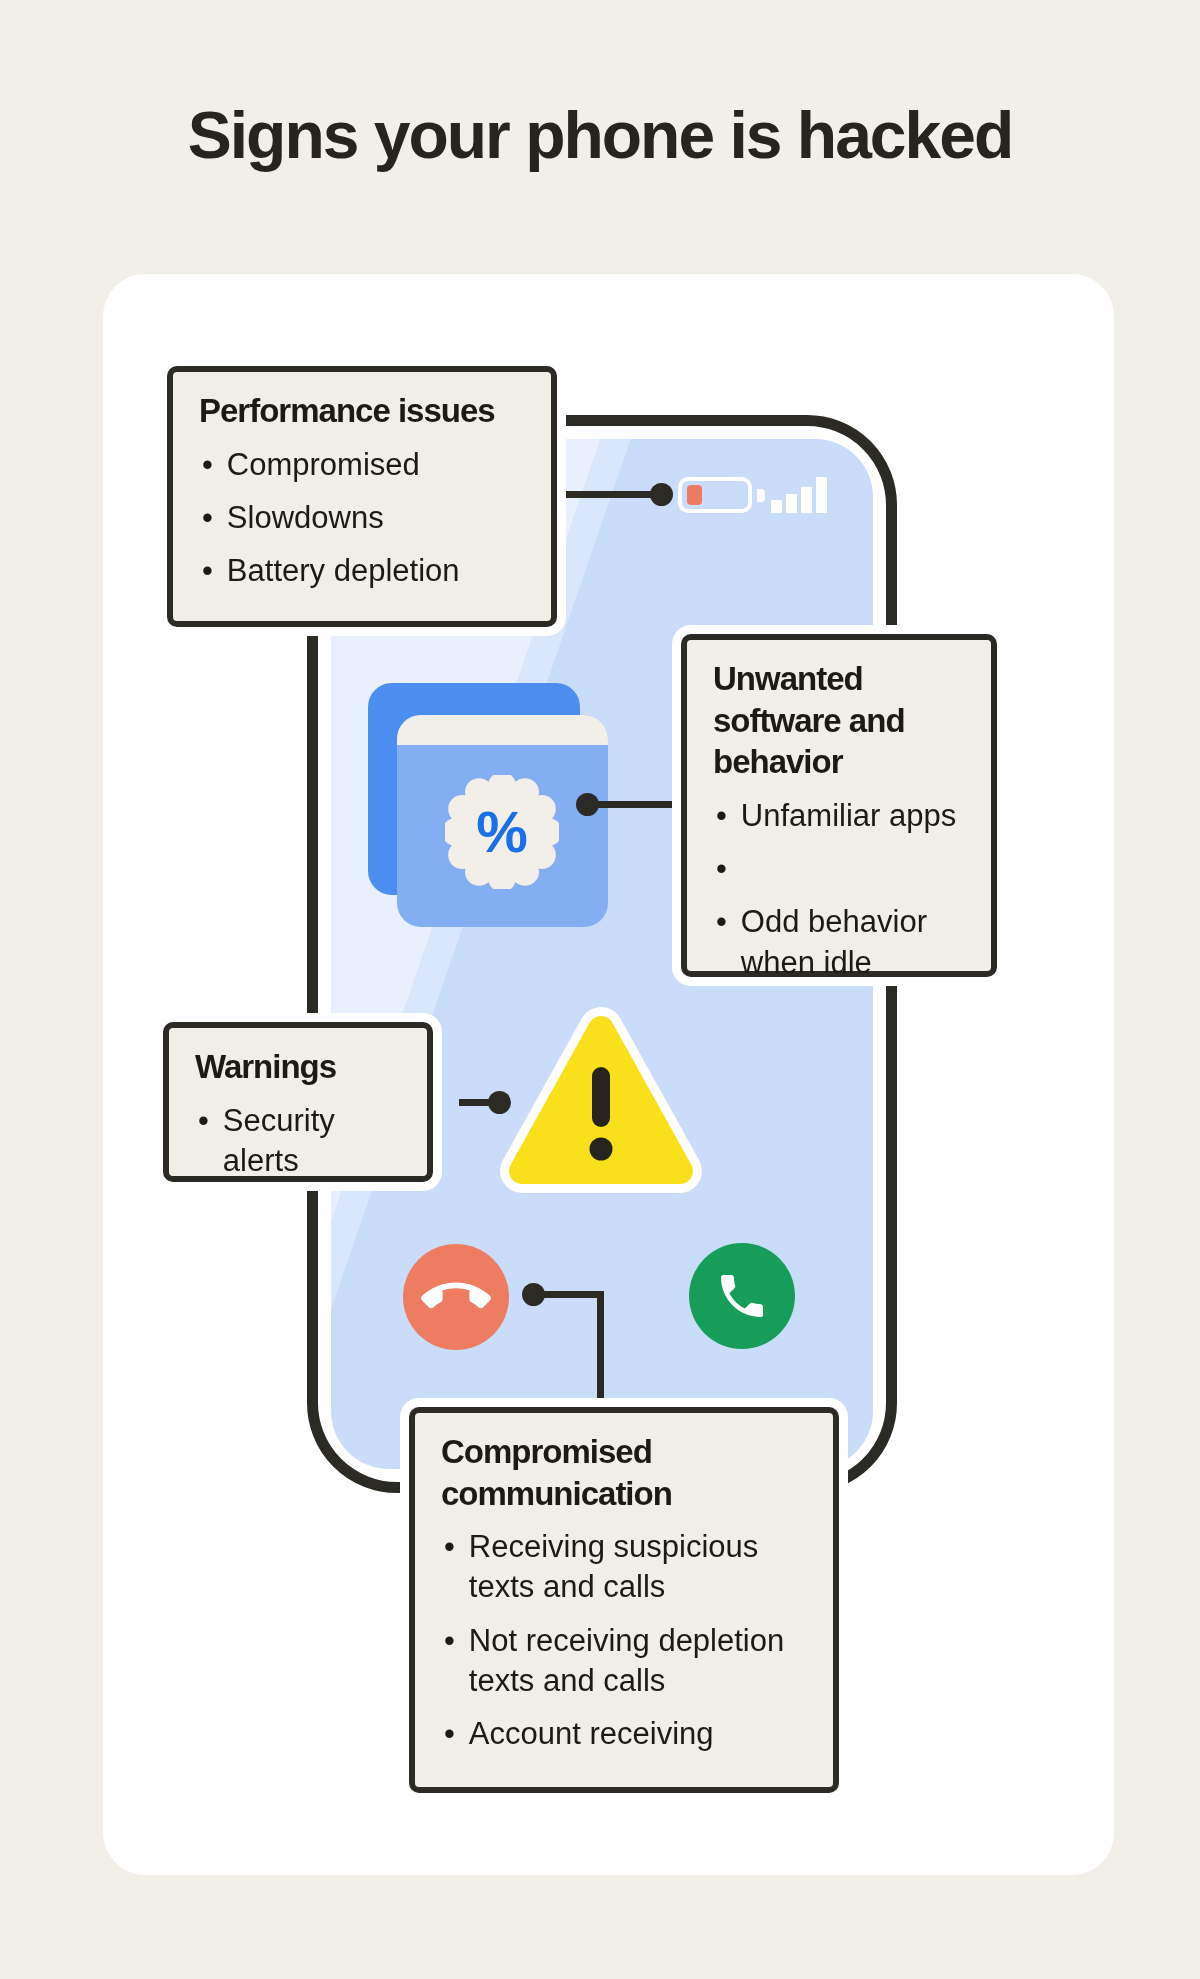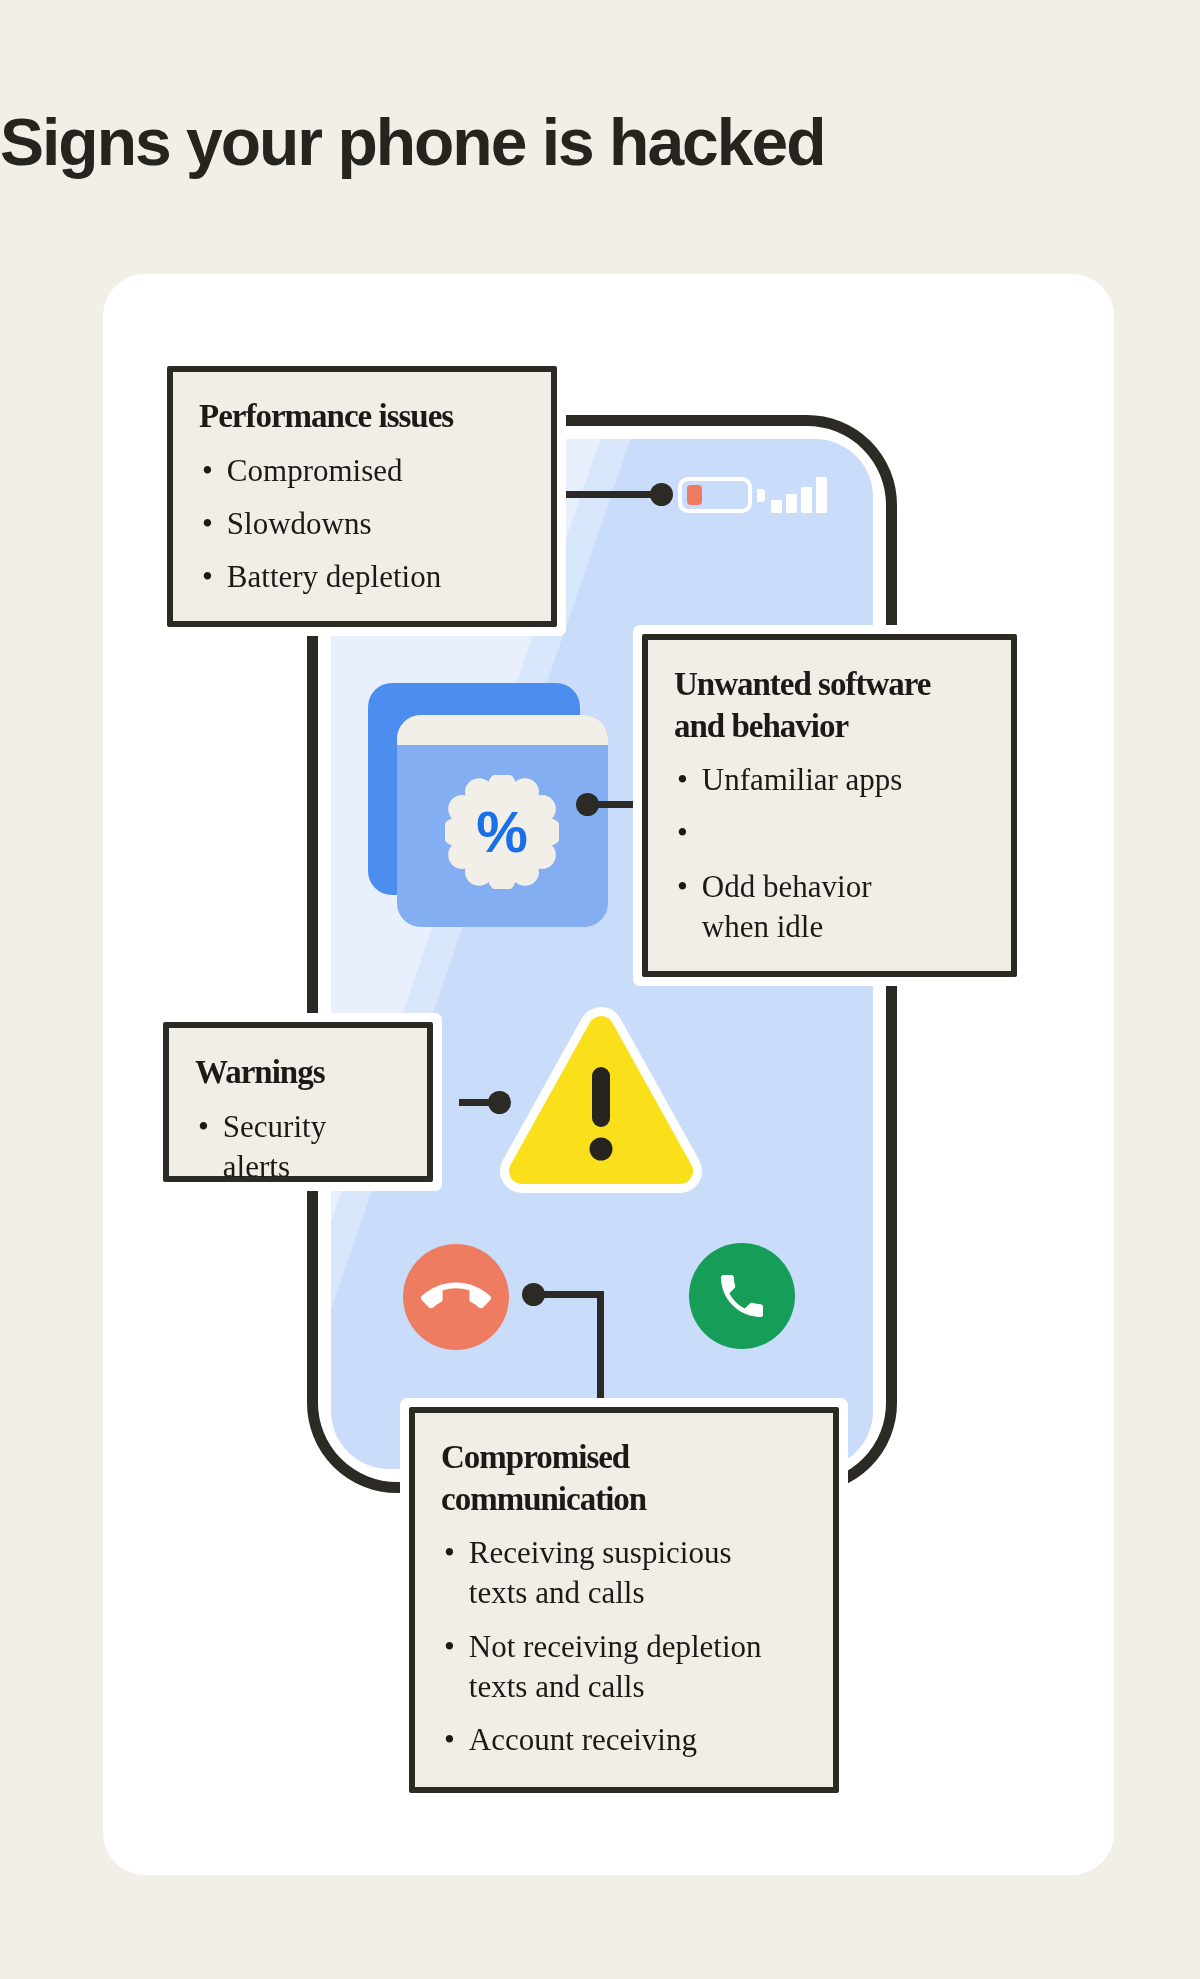--- a/index.html
+++ b/index.html
@@ -7,21 +7,21 @@
     --box-fill:#F1EEE8; --screen:#C9DCFA; --screen-light:#D9E7FC; --screen-lighter:#E9F0FD;
     --app-back:#4C8DF0; --app-front:#83AEF1; --cream:#F2EFE9; --percent-blue:#1A70E8;
     --battery-red:#ED7B61; --triangle-yellow:#F9E01B; --exclamation:#26241E;
     --hangup-salmon:#EE7C61; --call-green:#169D58;
   }
   *{box-sizing:border-box;}
   html,body{margin:0;padding:0;}
   body{background:var(--background);font-family:"Liberation Sans",sans-serif;color:var(--text);}
   .stage{position:relative;width:1200px;height:1979px;background:var(--background);overflow:hidden;}
 
-  .title{position:absolute;left:0;top:104px;width:1200px;margin:0;text-align:left;
+  .title{position:absolute;left:0;top:97px;width:1200px;margin:0;text-align:center;
     font-size:66px;font-weight:800;letter-spacing:-2px;color:#25241F;}
 
   .card{position:absolute;left:103px;top:274px;width:1011px;height:1601px;
     background:var(--card);border-radius:42px;}
 
   
   .phone{position:absolute;left:307px;top:415px;width:590px;height:1078px;
     background:#fff;border:11px solid var(--ink);border-radius:90px;z-index:1;}
   .screen{position:absolute;left:13px;top:13px;right:13px;bottom:13px;
     background:var(--screen);border-radius:58px;overflow:hidden;}
@@ -57,31 +57,31 @@
   .circle.decline{left:403px;top:1244px;background:var(--hangup-salmon);}
   .circle.accept{left:689px;top:1243px;background:var(--call-green);}
 
   
   .hline,.vline,.dot{position:absolute;background:var(--ink);z-index:3;}
   .hline{height:7px;} .vline{width:7px;}
   .dot{width:23px;height:23px;border-radius:50%;}
 
   
   .callout{position:absolute;background:var(--box-fill);border:6px solid var(--ink);
-    border-radius:2px;box-shadow:0 0 0 9px #fff;z-index:5;padding:24px 26px;font-family:Liberation Serif, serif;}
+    border-radius:10px;box-shadow:0 0 0 9px #fff;z-index:5;padding:18px 26px;}
   .callout h2{margin:0;font-size:33px;line-height:1.26;font-weight:700;
     letter-spacing:-1px;color:#1B1A16;}
   .callout ul{list-style:none;margin:12px 0 0;padding:0;}
   .callout li{display:flex;align-items:flex-start;font-size:31px;line-height:1.3;
     margin-top:13px;color:#1B1A16;}
   .callout li .bullet{flex:0 0 auto;margin:0 14px 0 3px;}
   .callout li .bullet-text{white-space:pre-line;}
 
   .box-performance{left:167px;top:366px;width:390px;height:261px;}
-  .box-software{left:642px;top:634px;width:375px;height:343px;}
+  .box-software{left:681px;top:634px;width:316px;height:343px;}
   .box-warnings{left:163px;top:1022px;width:270px;height:160px;}
   .box-communication{left:383px;top:1407px;width:430px;height:386px;margin-left:26px;}
 </style>
 </head>
 <body>
 
 <div class="stage">
 
   <h1 class="title">Signs your phone is hacked</h1>
 

